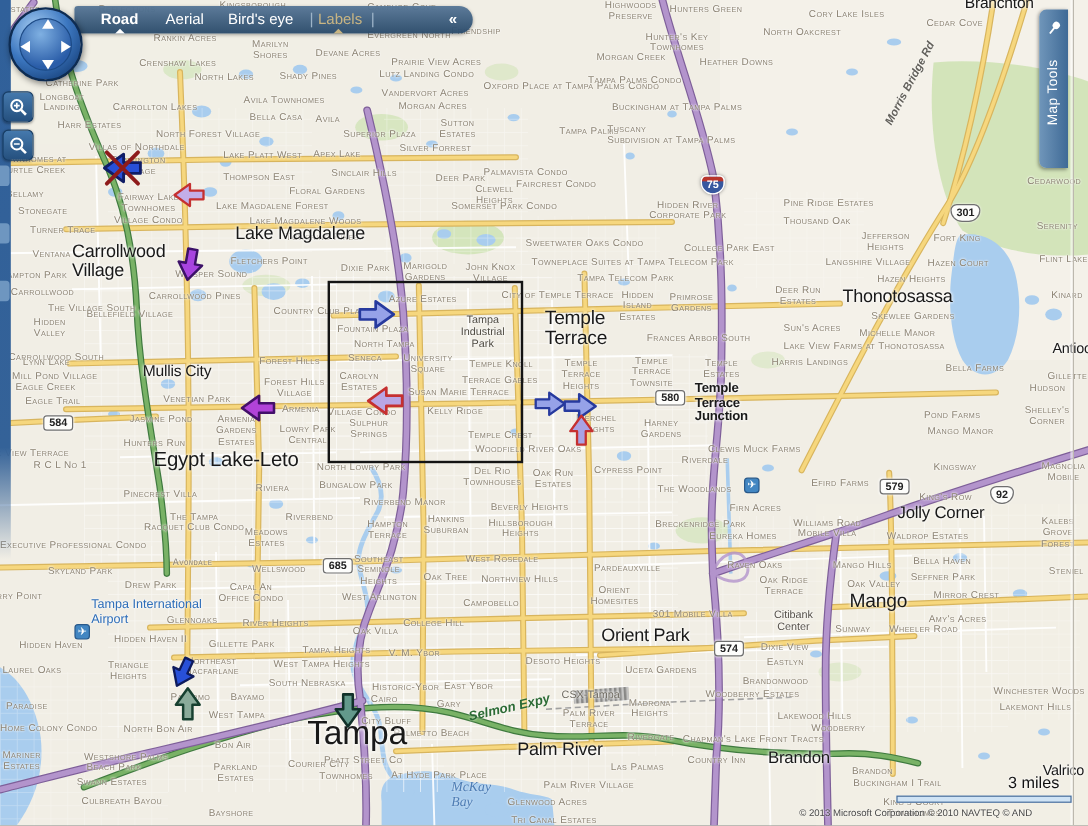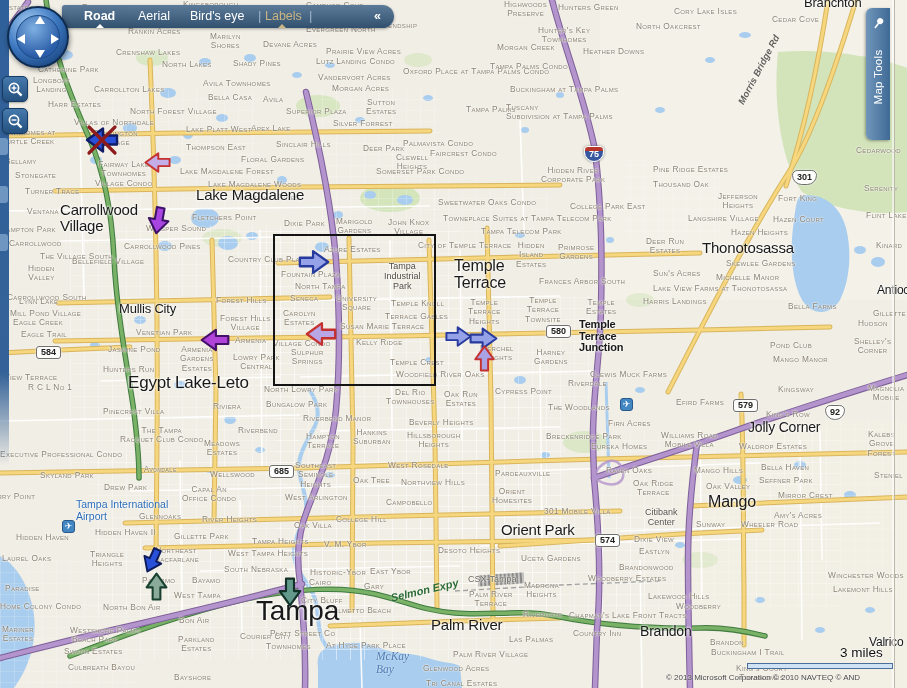--- a/index.html
+++ b/index.html
@@ -303,21 +303,21 @@
       <div class="area" style="left: 263px; top: 95px;">Avila</div>
       <div class="area" style="left: 48px; top: 100px;">Harr Estates</div>
       <div class="area" style="left: 130px; top: 107px;">North Forest Village</div>
       <div class="area" style="left: 286px; top: 107px;">Superior Plaza</div>
       <div class="area c" style="left: 366px; top: 98px;">Sutton
 Estates</div>
       <div class="area" style="left: 74px; top: 118px;">Villas of Northdale</div>
       <div class="area c" style="left: 93px; top: 129px;">Pennington
 Village</div>
       <div class="area" style="left: 186px; top: 125px;">Lake Platt West</div>
-      <div class="area" style="left: 251px; top: 124px; text-align: center;">Apex Lake</div>
+      <div class="area" style="left: 261px; top: 124px; text-align: center;">Apex Lake</div>
       <div class="area" style="left: 333px; top: 119px;">Silver Forrest</div>
       <div class="area" style="left: 276px; top: 140px;">Sinclair Hills</div>
       <div class="area" style="left: 403px; top: 139px;">Palmavista Condo</div>
       <div class="area" style="left: 363px; top: 144px;">Deer Park</div>
       <div class="area c" style="left: 396px; top: 153px;">Clewell
 Heights</div>
       <div class="area" style="left: 430px; top: 149px;">Faircrest Condo</div>
       <div class="area" style="left: 376px; top: 167px;">Somerset Park Condo</div>
       <div class="area c" style="left: 541px; top: 166px;">Hidden River
 Corporate Park</div>
@@ -457,21 +457,21 @@
       <div class="area" style="left: 653px; top: 269px;">Sun's Acres</div>
       <div class="area" style="left: 726px; top: 259px;">Skewlee Gardens</div>
       <div class="area" style="left: 716px; top: 273px;">Michelle Manor</div>
       <div class="area" style="left: 653px; top: 284px;">Lake View Farms at Thonotosassa</div>
       <div class="area" style="left: 643px; top: 297px;">Harris Landings</div>
       <div class="area" style="left: 788px; top: 302px;">Bella Farms</div>
       <div class="area" style="left: 873px; top: 309px;">Gillette</div>
       <div class="area" style="left: 858px; top: 319px;">Hudson</div>
       <div class="area c" style="left: 854px; top: 337px;">Shelley's
 Corner</div>
-      <div class="area" style="left: 770px; top: 341px;">Pond Club</div>
+      <div class="area" style="left: 770px; top: 341px;">Pond Farms</div>
       <div class="area" style="left: 773px; top: 355px;">Mango Manor</div>
       <div class="area" style="left: 778px; top: 385px;">Kingsway</div>
       <div class="area" style="left: 676px; top: 398px;">Efird Farms</div>
       <div class="area" style="left: 766px; top: 410px;">King's Row</div>
       <div class="area" style="left: 608px; top: 419px;">Firn Acres</div>
       <div class="area c" style="left: 661px; top: 431px;">Williams Road
 Mobile Villa</div>
       <div class="area" style="left: 591px; top: 442px;">Eureka Homes</div>
       <div class="area" style="left: 739px; top: 442px;">Waldrop Estates</div>
       <div class="area c" style="left: 856px; top: 430px;">Kalebs Grove

